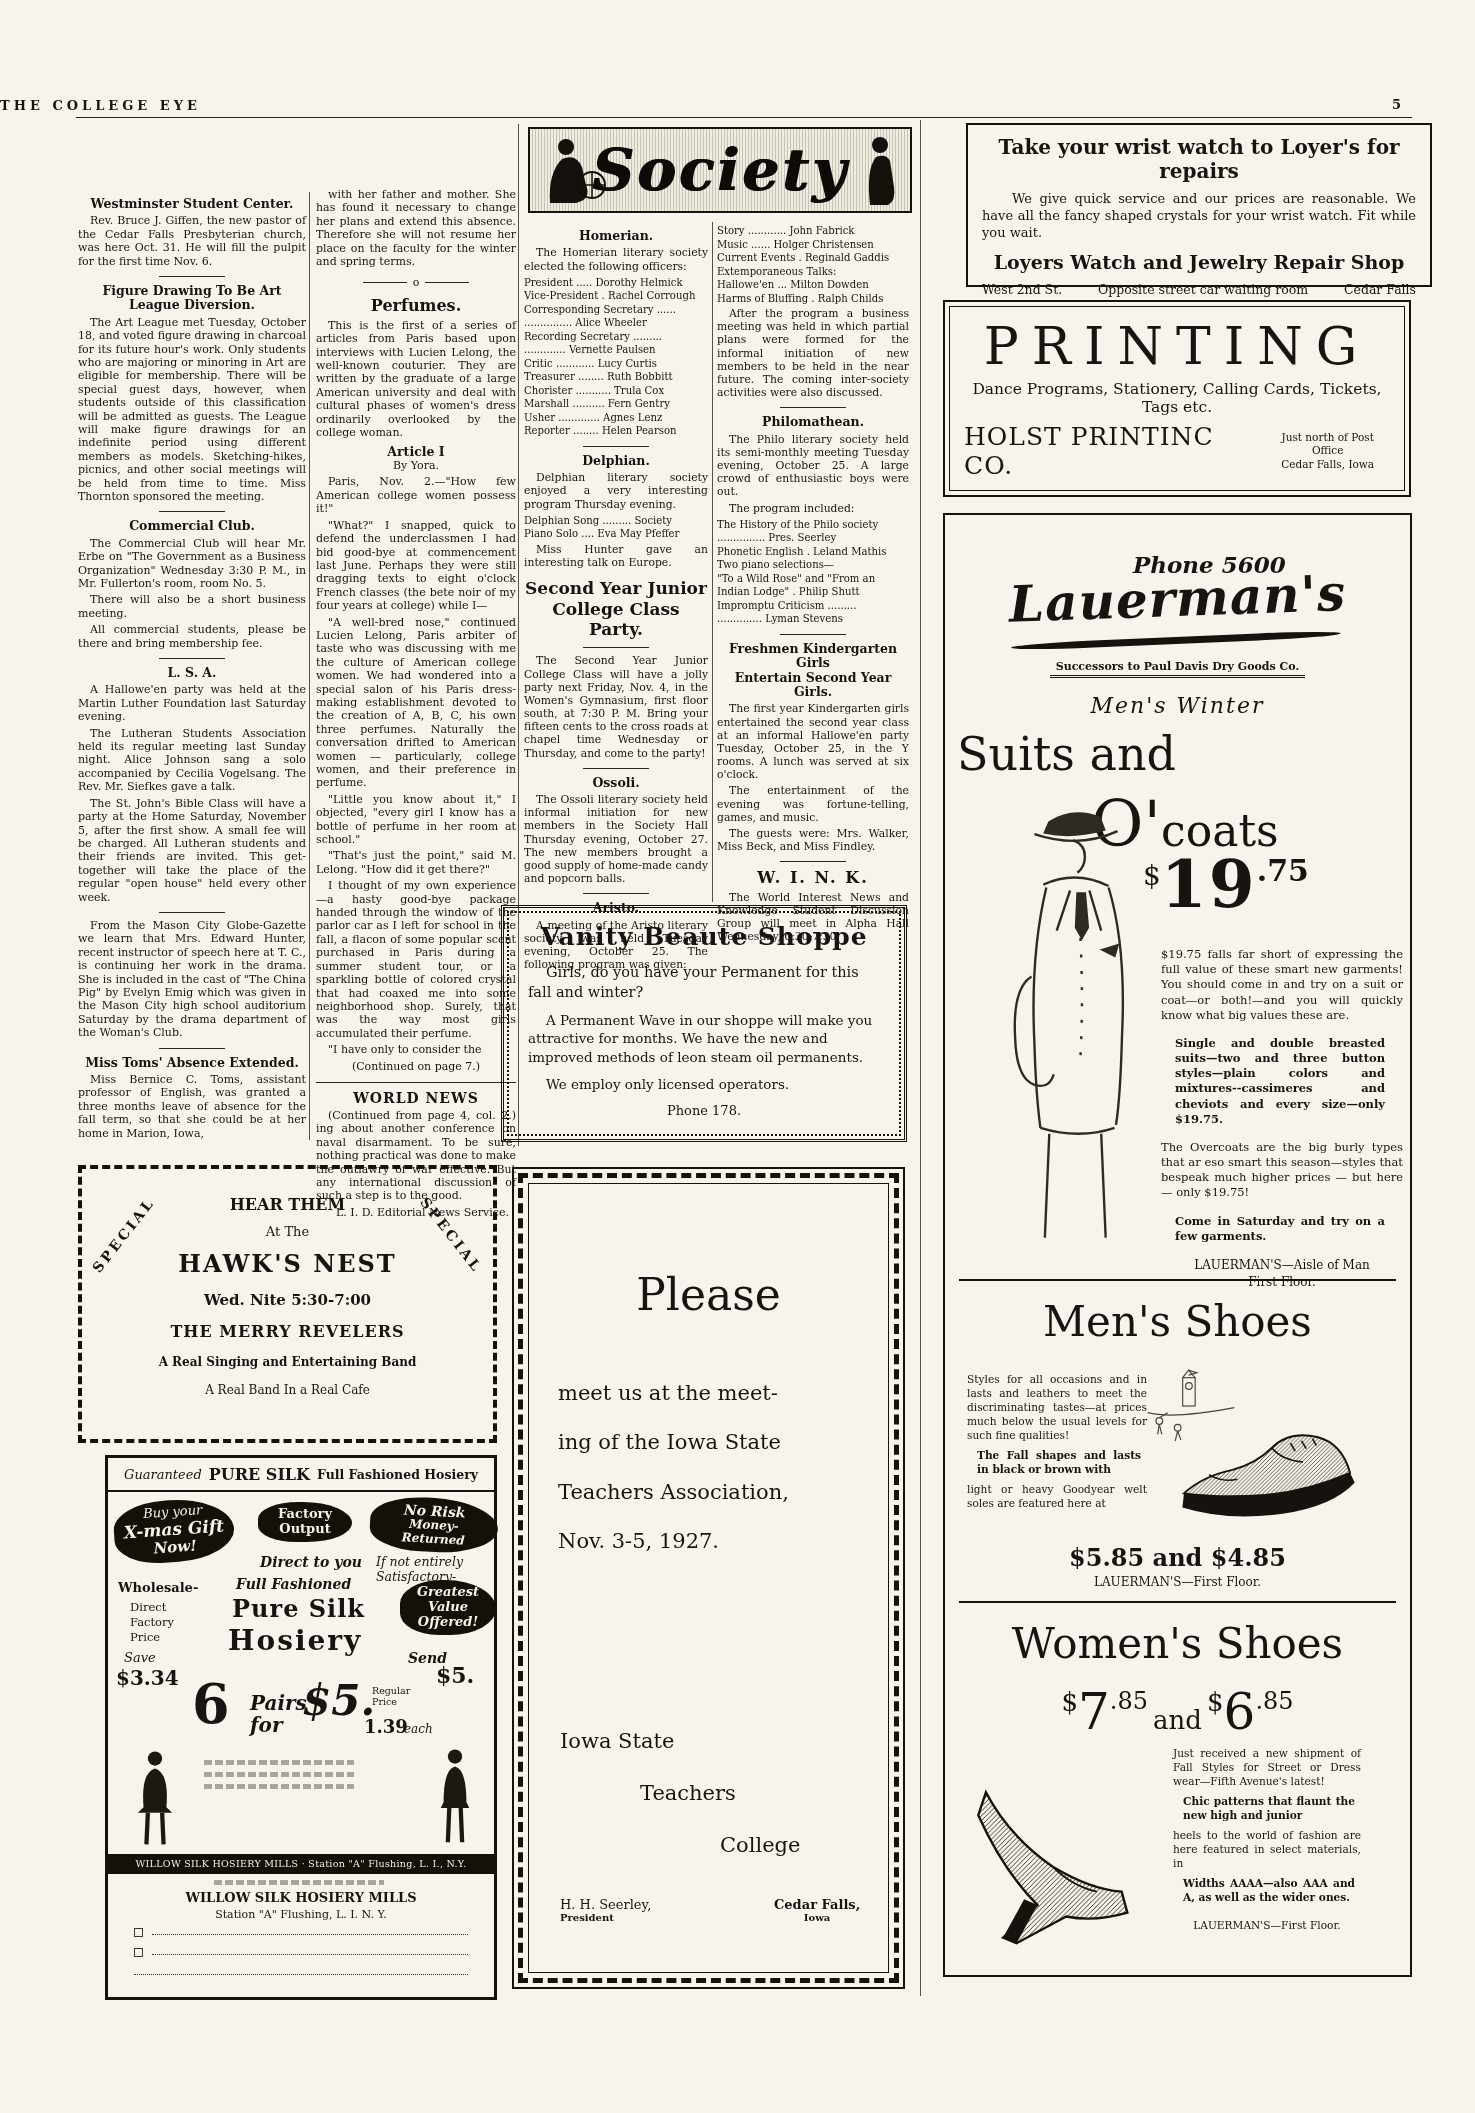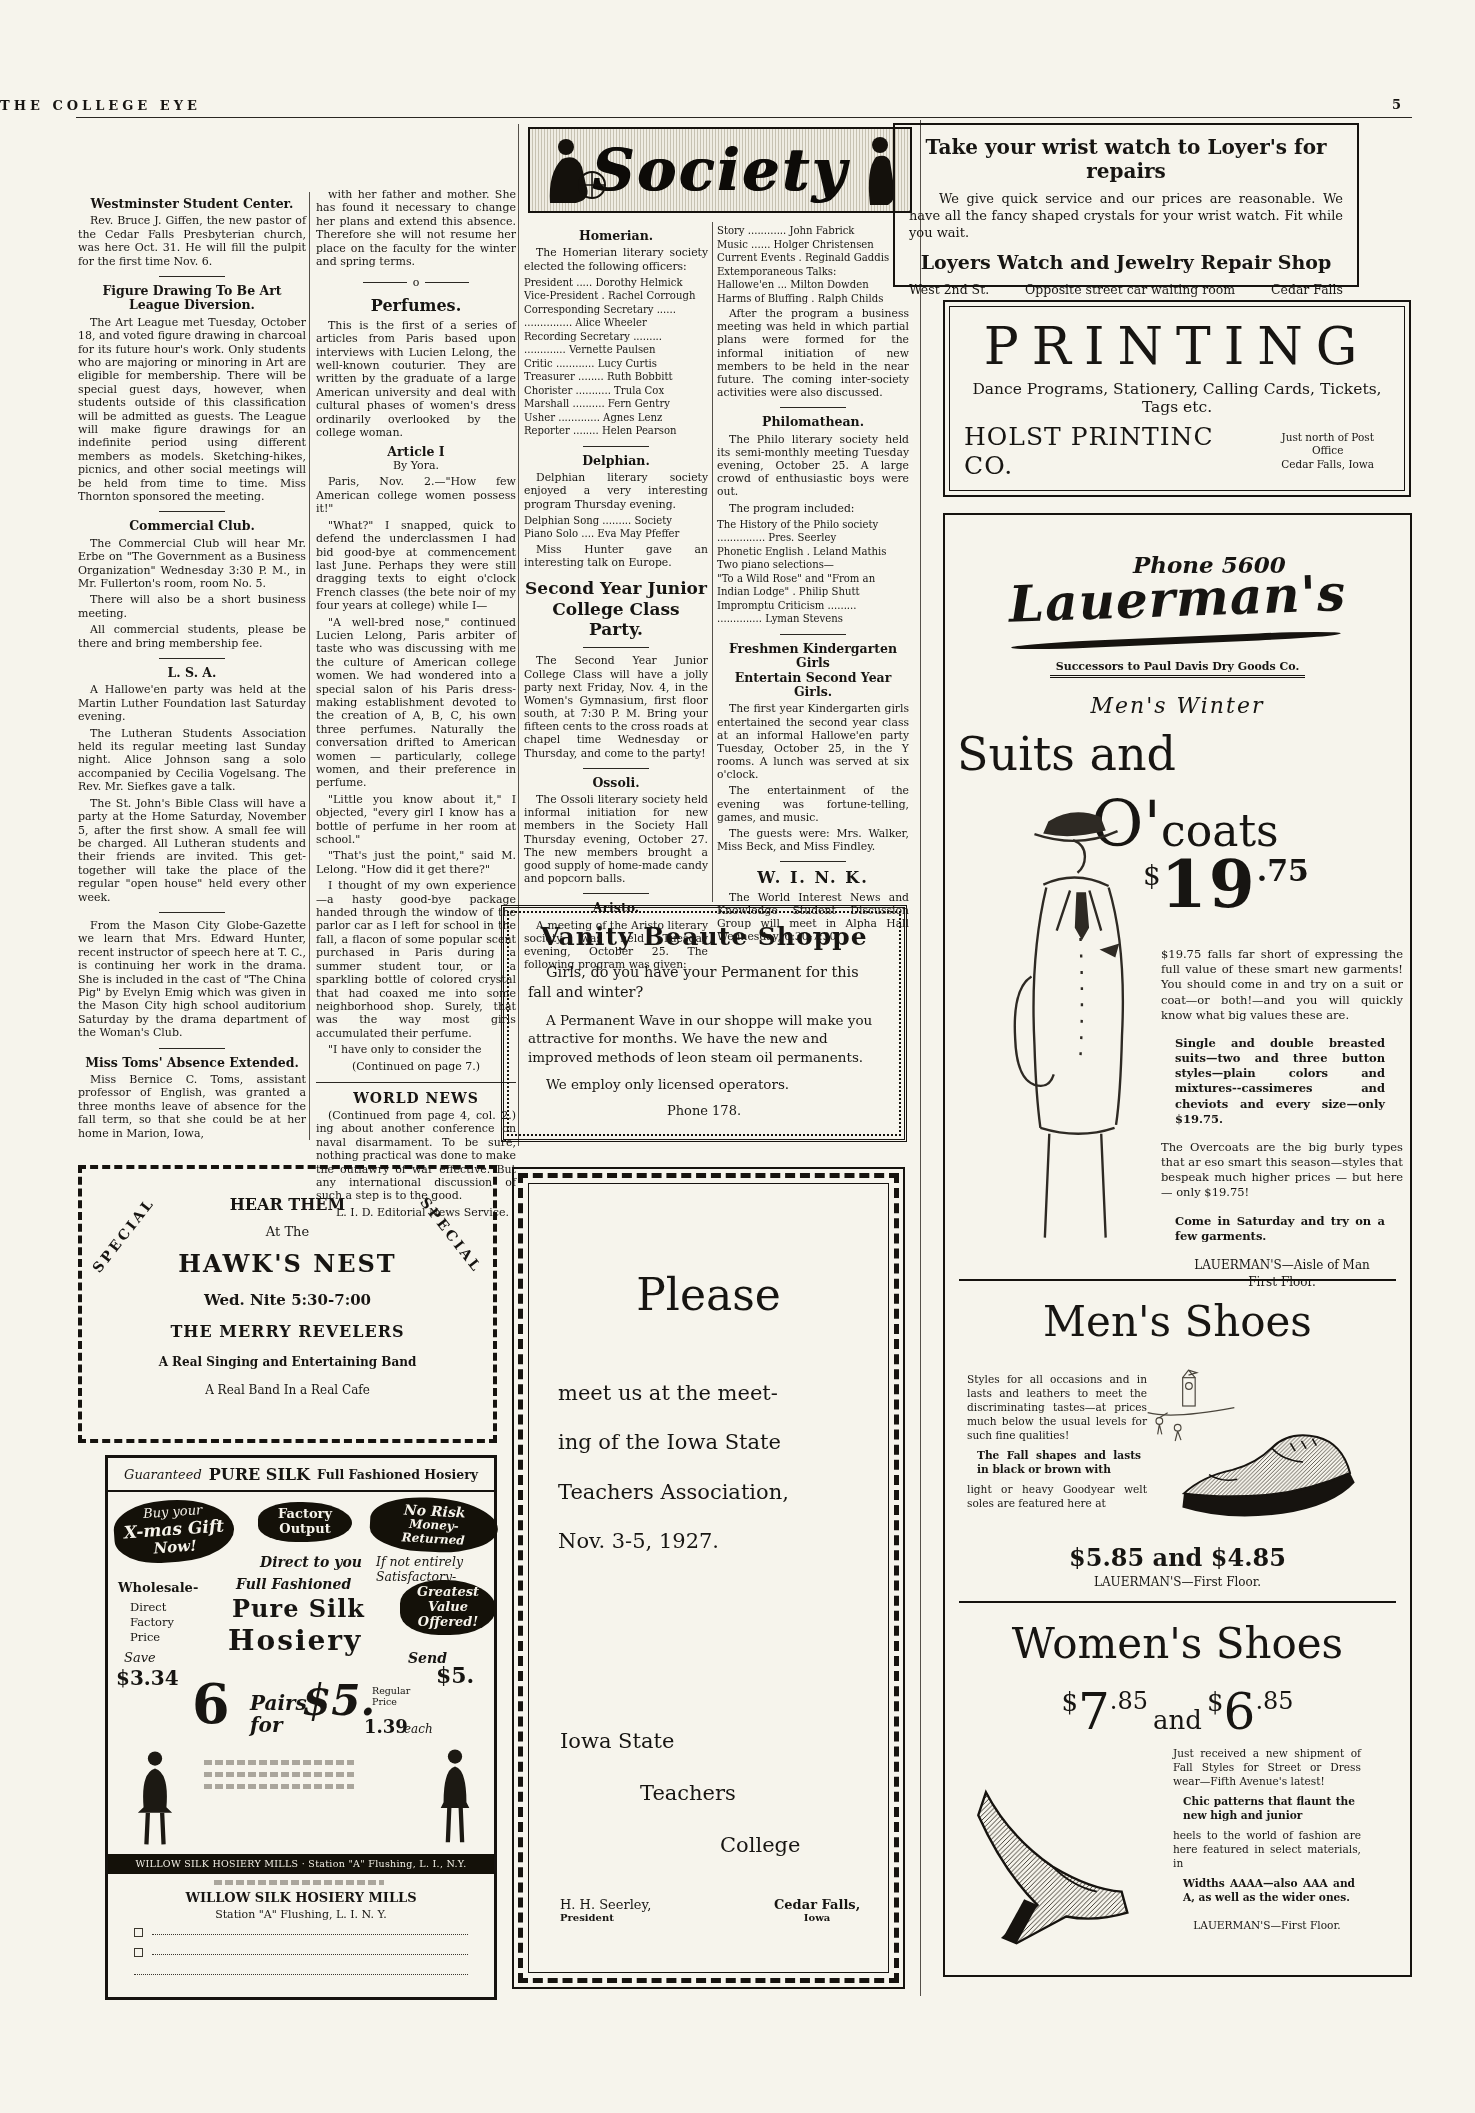--- a/index.html
+++ b/index.html
@@ -27,21 +27,21 @@
   .subh{font-weight:bold;text-align:center;font-size:12.5px;margin:5px 0 0;}
   .byline{text-align:center;font-size:11px;margin:0 0 3px;}
   .leaders{white-space:pre-line;font-size:10.1px;line-height:1.34;text-align:left;margin:2px 0;}
   .divider{width:66px;border-top:1.5px solid #2a2722;margin:8px auto 6px;}
   .full-rule{border-top:1.5px solid #2a2722;margin:9px 0 4px;}
   .o-divider{display:flex;align-items:center;justify-content:center;gap:6px;margin:8px 0;font-size:11px;}
   .o-divider::before,.o-divider::after{content:"";width:44px;border-top:1px solid #2a2722;}
   .soc p{font-size:10.8px;}
 
   
-  .loyer{position:absolute;left:893px;top:123px;width:466px;height:164px;border:2px solid #16130f;box-sizing:border-box;padding:10px 14px 8px;text-align:center;}
+  .loyer{position:absolute;left:966px;top:123px;width:466px;height:164px;border:2px solid #16130f;box-sizing:border-box;padding:10px 14px 8px;text-align:center;}
   .loyer-title{font-size:20px;font-weight:bold;margin-bottom:8px;}
   .loyer-p{font-size:13px;text-align:justify;line-height:1.3;text-indent:30px;margin:0;}
   .loyer-shop{font-size:19px;font-weight:bold;margin-top:9px;}
   .loyer-addr{display:flex;justify-content:space-between;font-size:12.5px;margin-top:9px;}
 
   
   .printing{position:absolute;left:943px;top:300px;width:468px;height:197px;border:2px solid #16130f;box-sizing:border-box;padding:4px;}
   .printing-inner{border:1.5px solid #16130f;height:100%;box-sizing:border-box;padding:12px 14px 10px;display:flex;flex-direction:column;justify-content:space-between;}
   .printing-title{font-size:52px;letter-spacing:13px;text-align:center;line-height:1.05;white-space:nowrap;}
   .printing-line{font-size:15.5px;text-align:center;}

